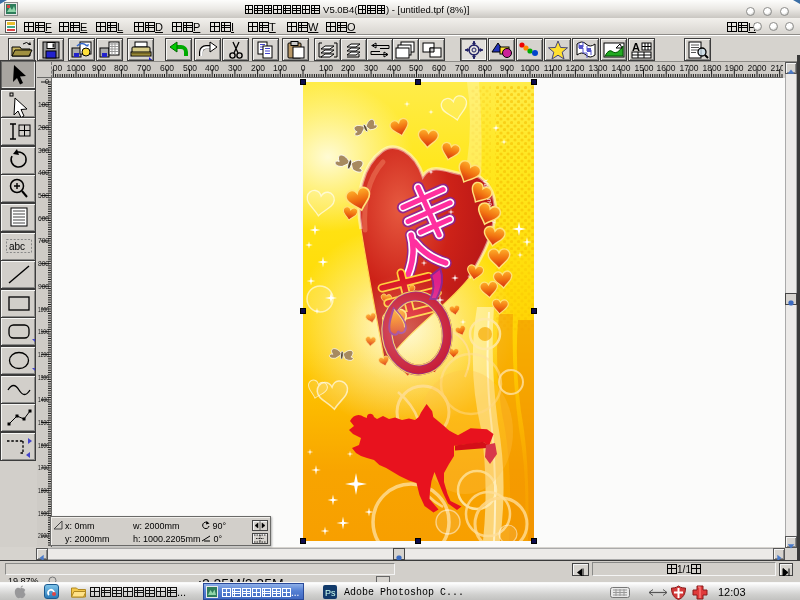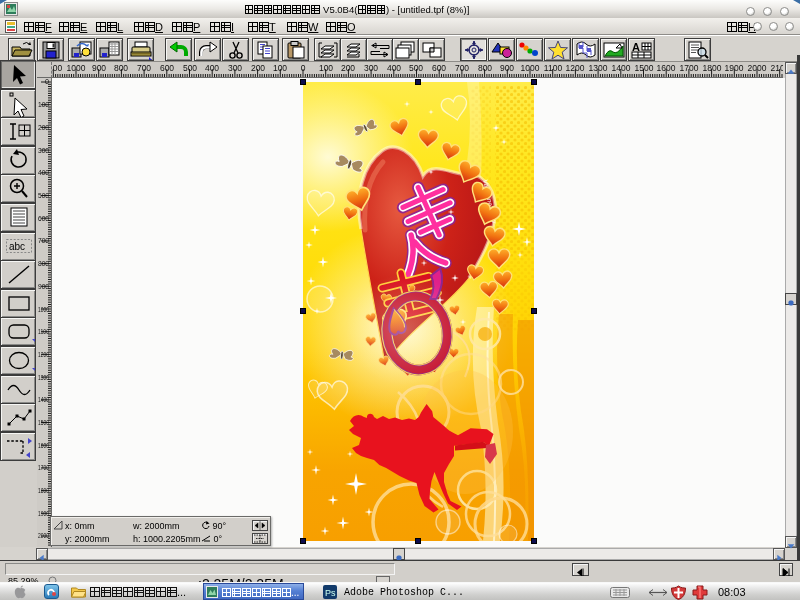--- a/index.html
+++ b/index.html
@@ -631,26 +631,27 @@
  <div class="a" style="left:201px;top:16px;width:16px;height:11px;background:#d6d3ce;border:1px solid #444;box-shadow:inset 1px 1px 0 #f4f4f4"><svg width="14" height="9">
         <path d="M7,1 v7 M3,4.5 h8 M1,1 h12 M1,8 h12" stroke="#000" stroke-width="0.8" stroke-dasharray="1.5,1"></path>
       </svg></div>
 </div>
 <div class="a" style="left:0;top:560px;width:800px;height:16px;background:#d2cfca;border-top:1px solid #3a3a3a">
  <div class="a" style="left:5px;top:2px;width:390px;height:12px;background:#d6d3ce;border:1px solid #8a8a88;border-bottom-color:#f4f4f4;border-right-color:#f4f4f4"></div>
  <div class="a" style="left:572px;top:2px;width:17px;height:13px;background:#d6d3ce;border:1px solid #444;box-shadow:inset 1px 1px 0 #f4f4f4"><svg width="15" height="11" viewBox="0 0 15 11">
         <path d="M4,5.5 L9,1.5 V9.5z" fill="#000"></path>
         <path d="M10,1.5 v8" stroke="#000"></path>
       </svg></div>
+ <div class="a" style="left:592px;top:1px;width:184px;height:14px;background:#d2cfca;border:1px solid #8a8a88;border-bottom-color:#f4f4f4;border-right-color:#f4f4f4;font-size:10px;text-align:center;padding-top:1px;color:#000"><i class="cj"></i>1/1<i class="cj"></i></div>
  <div class="a" style="left:779px;top:2px;width:14px;height:13px;background:#d6d3ce;border:1px solid #444;box-shadow:inset 1px 1px 0 #f4f4f4"><svg width="12" height="11" viewBox="0 0 12 11">
         <path d="M8,5.5 L3,1.5 V9.5z M9,1.5 v8" fill="#000" stroke="#000"></path>
       </svg></div>
 </div>
 <div class="a" style="left:0;top:576px;width:800px;height:8px;background:#d2cfca;font-size:9px;color:#000">
- <div class="a" style="left:8px;top:0">85.29%</div>
+ <div class="a" style="left:8px;top:0">19.87%</div>
  <svg class="a" style="left:48px;top:0" width="9" height="9">
       <circle cx="4.5" cy="4.5" r="3.5" fill="none" stroke="#777"></circle>
     </svg>
  <div class="a" style="left:180px;top:0;font-size:14px"><i class="cj" style="width:8px;height:8px"></i><i class="cj c2" style="width:8px;height:8px"></i>:2.25M/2.25M</div>
  <div class="a" style="left:376px;top:0;width:14px;height:8px;background:#d6d3ce;border:1px solid #666"></div>
 </div>
 <div class="a" style="left:0;top:582px;width:800px;height:18px;background:linear-gradient(#fefefe,#e8e8e8 30%,#cfcfcd 70%,#c2c2c0);border-top:1px solid #f8f8f8">
  <svg class="a" style="left:13px;top:1px" width="15" height="16" viewBox="0 0 15 16">
       <path d="M7.3,4.4 C6,3.2 3.6,3.4 2.5,5.2 C1,7.8 2.2,11.6 4,13.4 C5,14.4 6,14.4 7.3,13.8 C8.6,14.4 9.6,14.4 10.6,13.4 C11.4,12.6 12.2,11.4 12.5,10 C11.2,9.4 10.8,7.2 12.3,6 C11.4,4.4 9,3.4 7.3,4.4z" fill="#98989a"></path>
       <path d="M7.5,3.8 C7.6,2.6 8.6,1.6 9.8,1.5 C9.9,2.8 8.8,3.9 7.5,3.8z" fill="#98989a"></path>
@@ -687,13 +688,13 @@
       <path d="M5,4.5 L1,4.5 M1,4.5 l4,-3 M1,4.5 l4,3 M15,4.5 l4,0 M19,4.5 l-4,-3 M19,4.5 l-4,3" stroke="#555" fill="none"></path>
     </svg>
  <svg class="a" style="left:670px;top:2px" width="17" height="15" viewBox="0 0 17 15">
       <path d="M8.5,1 C11,3 14,3 15.5,3 C15.5,9 13,13 8.5,14.5 C4,13 1.5,9 1.5,3 C3,3 6,3 8.5,1z" fill="#d43a3a" stroke="#8a1a1a"></path>
       <path d="M8.5,3 v10 M4,7.5 h9" stroke="#fff" stroke-width="2"></path>
     </svg>
  <svg class="a" style="left:691px;top:2px" width="18" height="15" viewBox="0 0 18 15">
       <path d="M6,1 h6 v4 h4 v5 h-4 v4 H6 v-4 H2 V5 h4z" fill="#e03a3a" stroke="#8a1a1a"></path>
       <path d="M7,2 h2 v11" stroke="#f88" stroke-width="1.2" fill="none"></path>
     </svg>
- <div class="a" style="left:718px;top:3px;font-size:11px;color:#000">08:03</div>
+ <div class="a" style="left:718px;top:3px;font-size:11px;color:#000">12:03</div>
 </div>
 </body></html>

